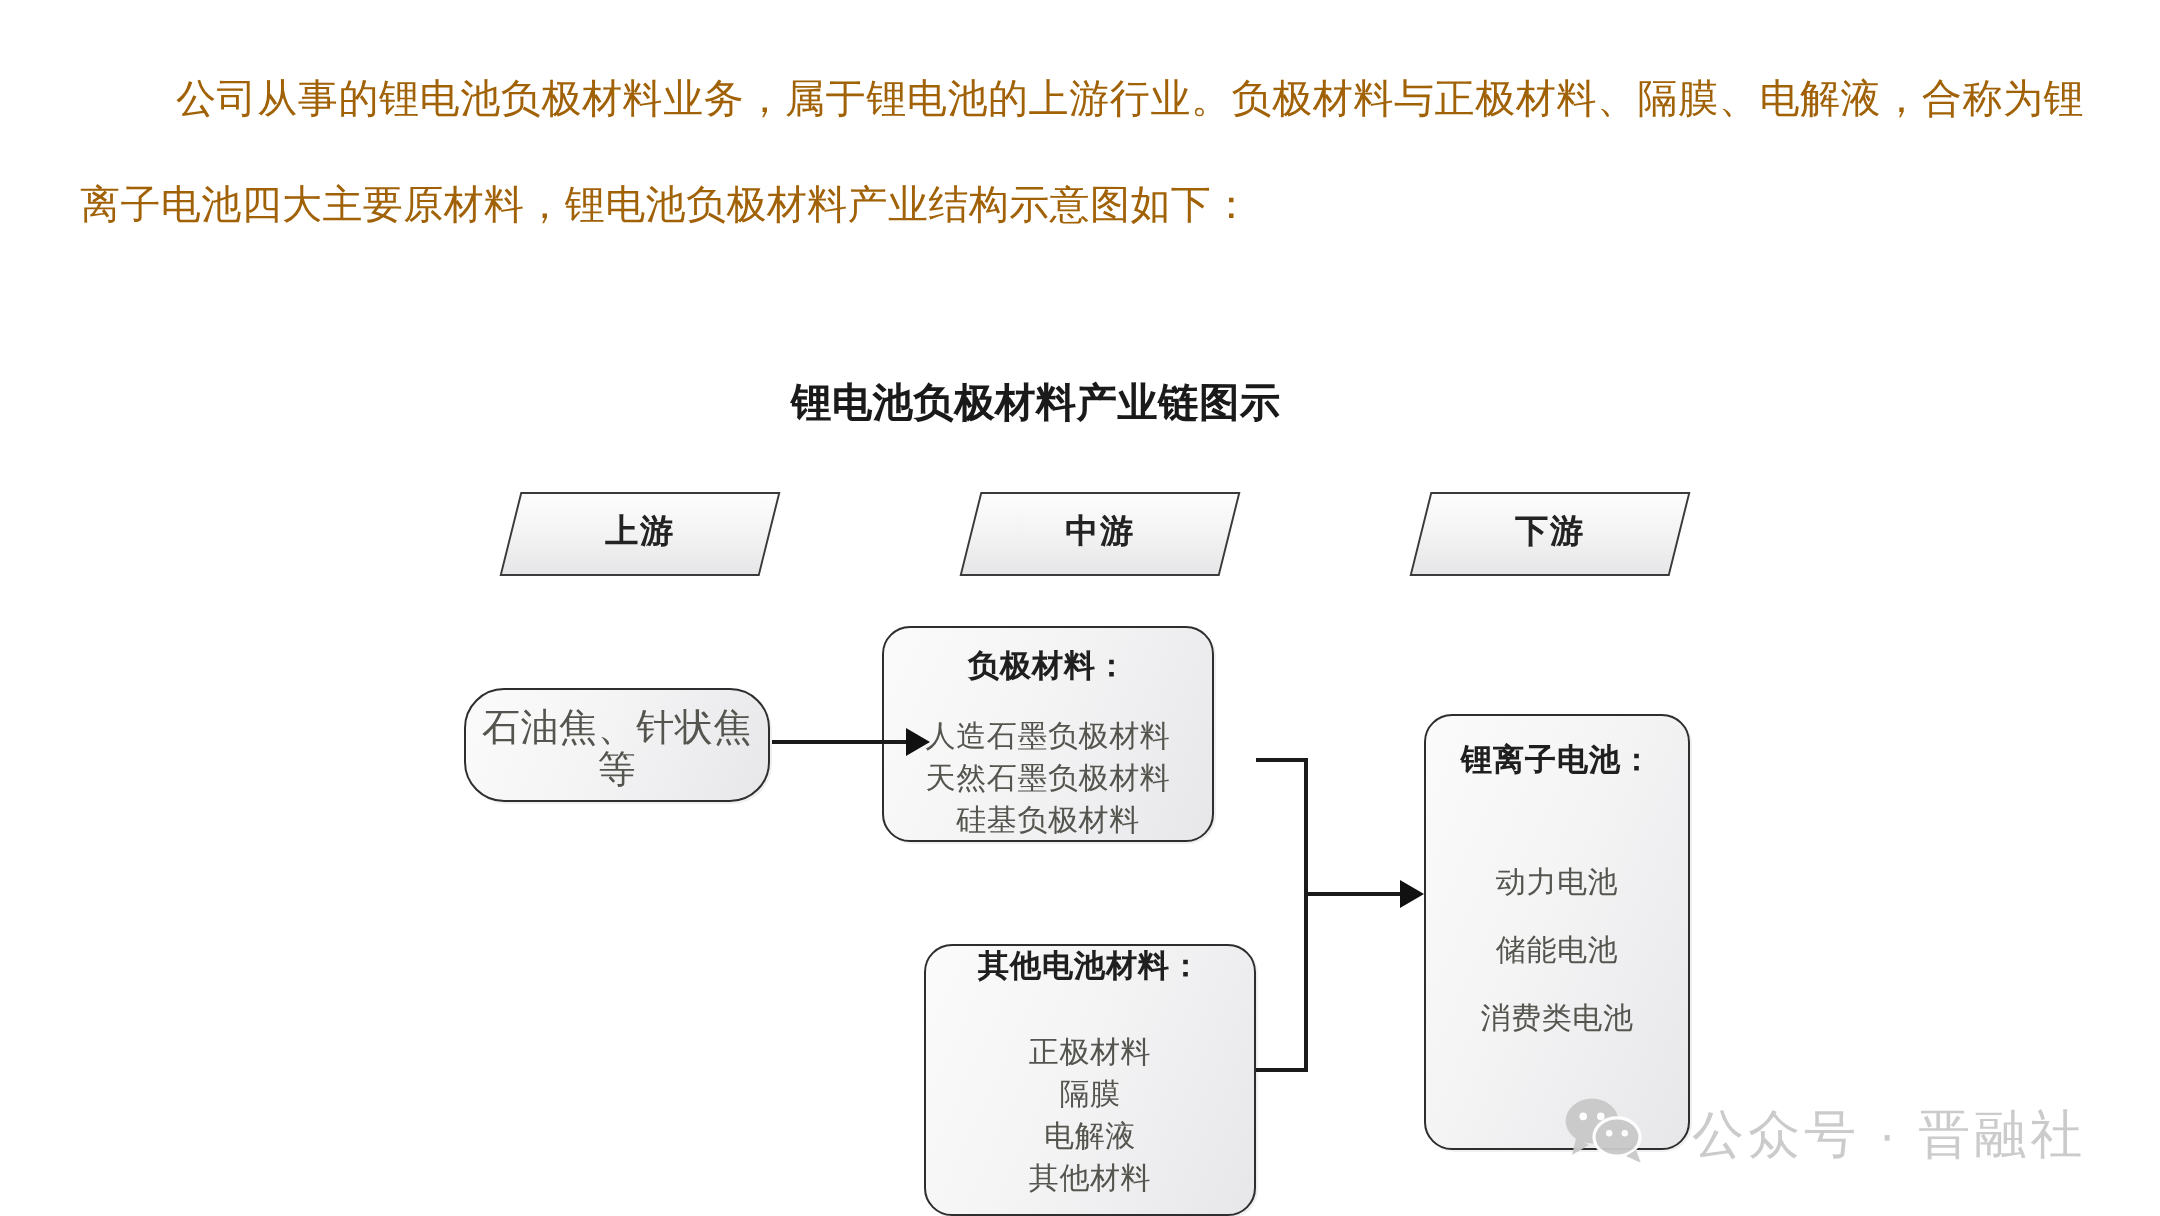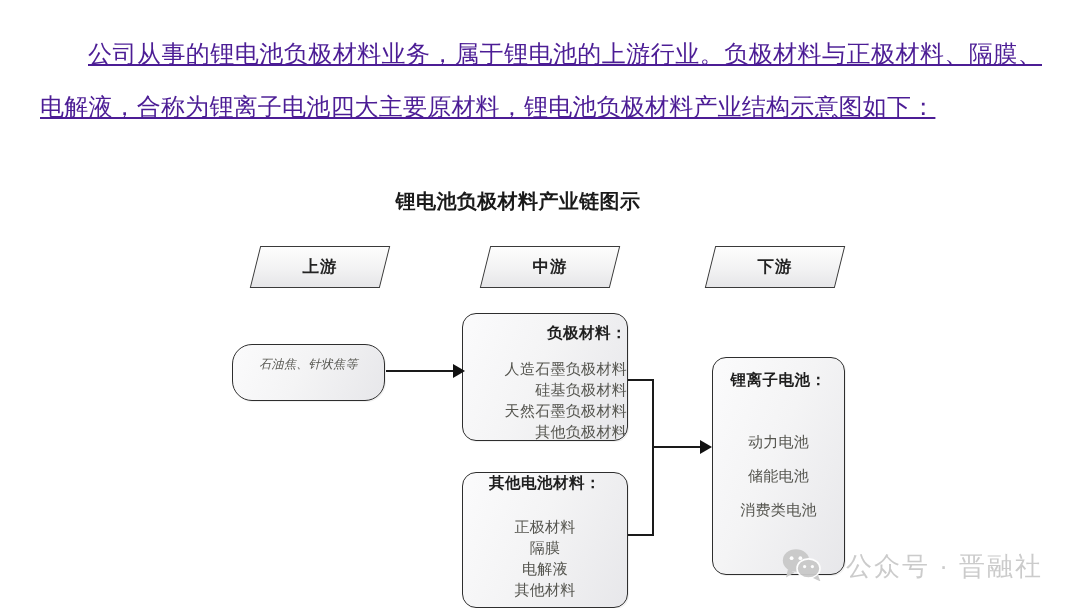--- a/index.html
+++ b/index.html
@@ -16,28 +16,27 @@
     -webkit-font-smoothing: antialiased;
   }
 
   
   .doc-paragraph {
     position: absolute;
     left: 40px;
     top: 4px;
     width: 1002px;
     font-family: "Liberation Serif", "DejaVu Serif", serif;
-    font-size: 24px;
+    font-size: 20px;
     line-height: 53px;
-    color: #4c1d95;
+    color: #a16207;
     text-align: justify;
     text-justify: inter-ideograph;
     text-indent: 48px;
     letter-spacing: 0.2px;
-    text-decoration: underline;
   }
 
   
   .figure {
     position: absolute;
     left: 0;
     top: 0;
     width: 1080px;
     height: 608px;
   }
@@ -108,30 +107,29 @@
 
   
   #node-upstream {
     left: 232px;
     top: 344px;
     width: 153px;
     height: 57px;
     border-radius: 20px;
     padding-top: 9px;
   }
-  #node-upstream .node-line { line-height: 21px; font-size: 12px; font-style: italic; }
+  #node-upstream .node-line { line-height: 21px; font-size: 19px; }
 
   
   #node-anode {
-    left: 462px;
+    left: 441px;
     top: 313px;
     width: 166px;
-    height: 128px;
+    height: 108px;
     padding-top: 9px;
-    text-align: right;
   }
   #node-anode .node-title { display: block; margin-bottom: 15px; }
   #node-anode .node-line { line-height: 21px; }
 
   
   #node-other {
     left: 462px;
     top: 472px;
     width: 166px;
     height: 136px;
@@ -218,22 +216,22 @@
     <span>下游</span>
   </div>
 
   <div class="node" id="node-upstream">
     <div class="node-line">石油焦、针状焦等</div>
   </div>
 
   <div class="node" id="node-anode">
     <div class="node-title">负极材料：</div>
     <div class="node-line">人造石墨负极材料</div>
+    <div class="node-line">天然石墨负极材料</div>
     <div class="node-line">硅基负极材料</div>
-    <div class="node-line">天然石墨负极材料</div>
     <div class="node-line">其他负极材料</div>
   </div>
 
   <div class="node" id="node-other">
     <div class="node-title">其他电池材料：</div>
     <div class="node-line">正极材料</div>
     <div class="node-line">隔膜</div>
     <div class="node-line">电解液</div>
     <div class="node-line">其他材料</div>
   </div>

